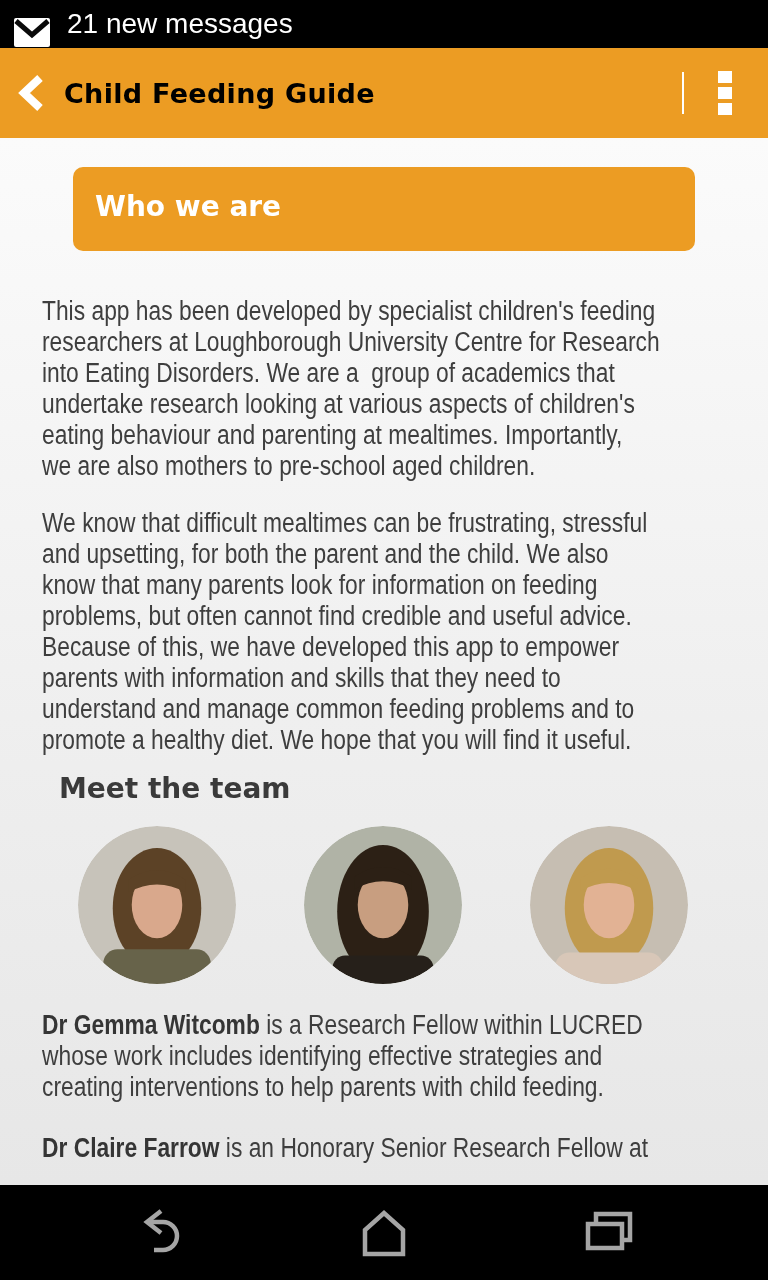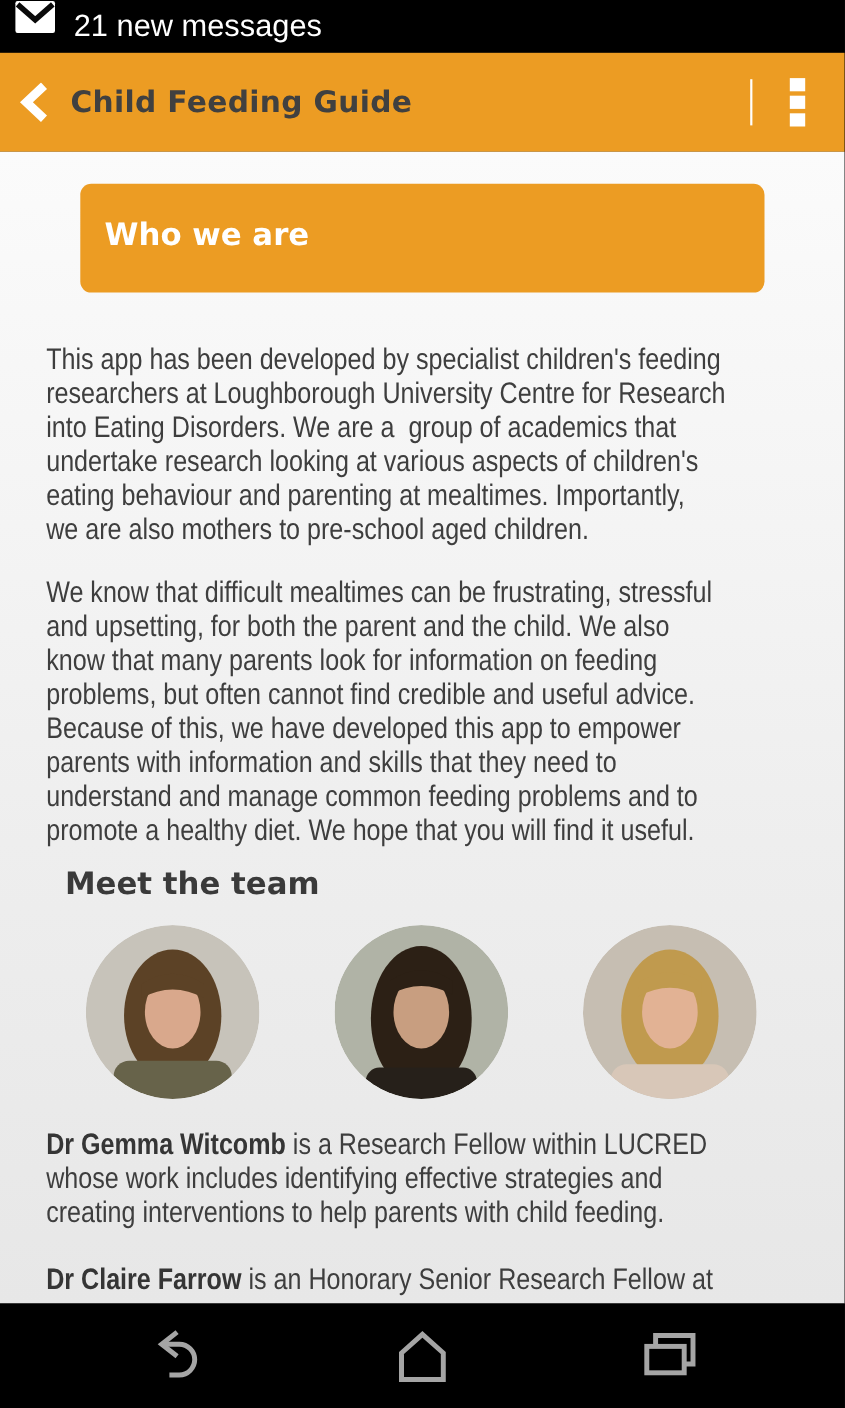--- a/index.html
+++ b/index.html
@@ -3,46 +3,46 @@
 <meta charset="utf-8">
 <style>
   html,body{margin:0;padding:0;background:#222;}
   .screen{
     position:relative;width:768px;height:1280px;overflow:hidden;
     background:#000;font-family:"Liberation Sans",sans-serif;
   }
   
   .status-bar{
     position:absolute;top:0;left:0;right:0;height:48px;background:#000;
-    display:flex;align-items:flex-start;padding-left:13px;
+    display:flex;align-items:flex-end;padding-left:13px;
   }
   .mail-icon{display:block;margin-right:16px;}
   .status-text{color:#fff;font-size:28px;line-height:48px;font-weight:400;}
   
   .app-bar{
     position:absolute;top:48px;left:0;right:0;height:90px;background:#EC9C23;
     display:flex;align-items:center;padding:0 18px;box-sizing:border-box;
   }
   .back-btn{display:flex;align-items:center;margin-right:20px;background:none;border:none;padding:0;cursor:pointer;}
   .app-title{
-    margin:0;color:#404040;font-family:"DejaVu Sans","Liberation Sans",sans-serif;
+    margin:0;color:#000000;font-family:"DejaVu Sans","Liberation Sans",sans-serif;
     font-size:27px;font-weight:700;letter-spacing:.3px;
   }
   .ab-right{margin-left:auto;display:flex;align-items:center;}
   .ab-sep{width:2px;height:42px;background:#fff;margin-right:34px;}
   .overflow-btn{display:flex;flex-direction:column;gap:4px;background:none;border:none;padding:0;margin-right:18px;cursor:pointer;}
   .overflow-btn i{display:block;width:14px;height:12px;background:#fff;}
   
   .content{
     position:absolute;top:138px;left:0;right:0;bottom:95px;
     background:linear-gradient(#fbfbfb,#eeeeee 60%,#e7e7e7);
     padding:0 42px;box-sizing:border-box;overflow:hidden;
   }
   .section-btn{
-    display:block;width:622px;height:99px;margin:29px 0 0 31px;
+    display:block;width:622px;height:84px;margin:29px 0 0 31px;
     background:#EC9C23;border:none;border-radius:10px;cursor:pointer;
     color:#fff;font-family:"DejaVu Sans","Liberation Sans",sans-serif;
     font-size:28px;font-weight:700;text-align:left;padding:0 0 6px 22px;
   }
   .body-text{
     font-size:27px;line-height:31px;color:#3e3e3e;margin:0;
     white-space:pre-line;width:840px;transform:scaleX(0.845);transform-origin:0 0;
   }
   .body-text strong{font-weight:700;color:#353535;}
   .p1{margin-top:45px;}

